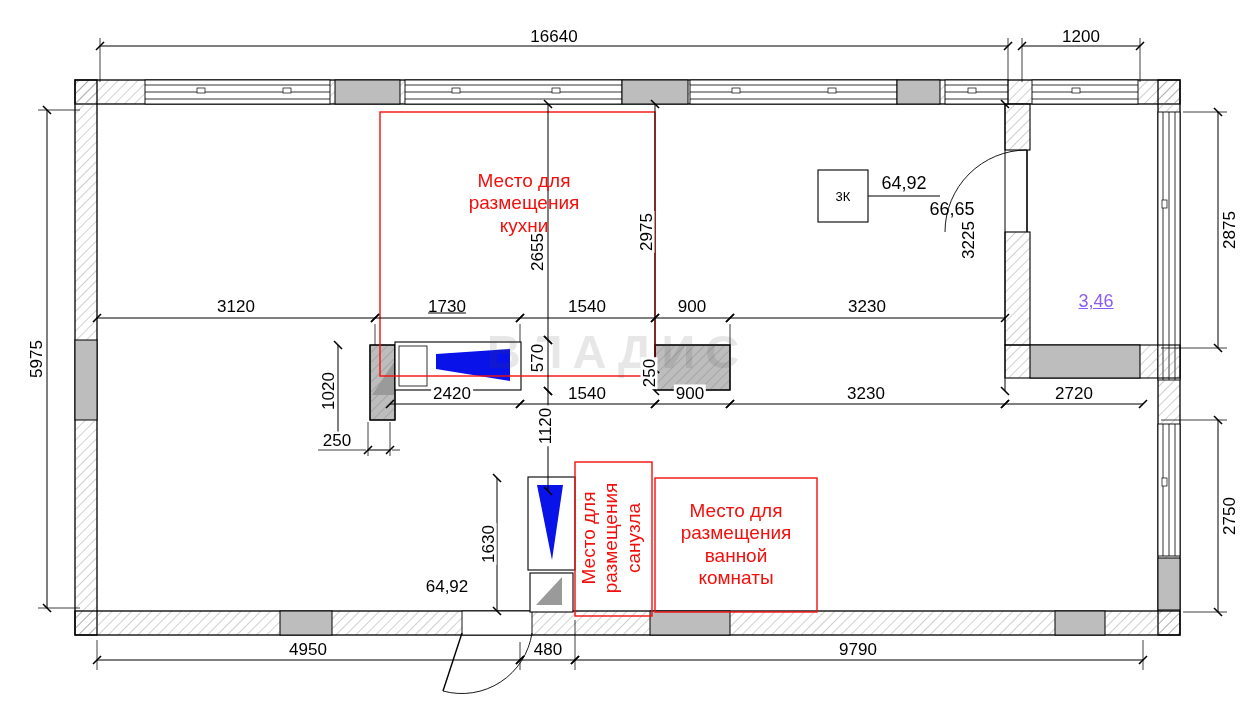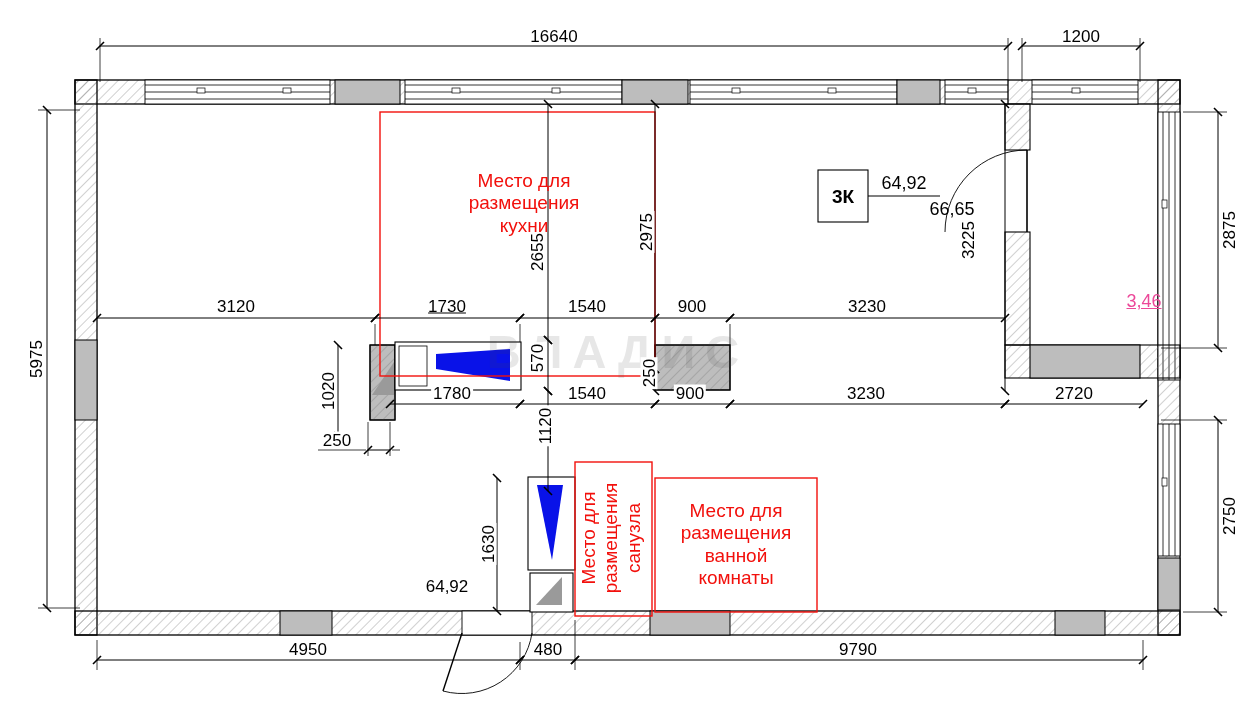--- a/index.html
+++ b/index.html
@@ -7,22 +7,22 @@
          font-family:"Liberation Sans",sans-serif;overflow:hidden;}
   .stage svg{position:absolute;left:0;top:0;z-index:1;}
   .lbl{position:absolute;z-index:3;transform:translate(-50%,-50%);
        font-size:17px;color:#000;white-space:nowrap;line-height:1;
        background:#fff;padding:0 2px;}
   .vert{transform:translate(-50%,-50%) rotate(-90deg);}
   .red-note{position:absolute;z-index:3;transform:translate(-50%,-50%);
        color:#f2100c;font-size:19px;text-align:center;line-height:1.18;
        background:transparent;white-space:normal;}
   .red-note.vert{transform:translate(-50%,-50%) rotate(-90deg);}
-  .blue{color:#ec4899;text-decoration:underline;font-size:18px;background:transparent;margin-left:48px;}
-  .unit-type{font-weight:bold;font-size:19px;background:transparent;}
+  .blue{color:#8b5cf6;text-decoration:underline;font-size:18px;background:transparent;}
+  .unit-type{font-weight:normal;font-size:13px;background:transparent;}
   .unit-num{font-size:18px;background:transparent;}
   .area-lbl{font-size:17px;background:transparent;}
   .watermark{position:absolute;z-index:2;transform:translate(-50%,-50%);
        font-size:47px;font-weight:bold;letter-spacing:10px;
        color:rgba(70,70,70,0.13);white-space:nowrap;}
 </style>
 </head>
 <body>
 
 <div class="stage">
@@ -199,21 +199,21 @@
 <div class="lbl" style="left:236px;top:306px;">3120</div>
 <div class="lbl" style="left:447px;top:306px;text-decoration:underline;">1730</div>
 <div class="lbl" style="left:587px;top:306px;">1540</div>
 <div class="lbl" style="left:692px;top:306px;">900</div>
 <div class="lbl" style="left:867px;top:306px;">3230</div>
 
 <div class="lbl vert" style="left:537px;top:252px;">2655</div>
 <div class="lbl vert" style="left:646px;top:232px;">2975</div>
 <div class="lbl vert" style="left:968px;top:240px;">3225</div>
 
-<div class="lbl" style="left:452px;top:393px;">1780</div>
+<div class="lbl" style="left:452px;top:393px;">2420</div>
 <div class="lbl" style="left:587px;top:393px;">1540</div>
 <div class="lbl" style="left:690px;top:393px;">900</div>
 <div class="lbl" style="left:866px;top:393px;">3230</div>
 <div class="lbl" style="left:1074px;top:393px;">2720</div>
 
 <div class="lbl vert" style="left:328px;top:391px;">1020</div>
 <div class="lbl vert" style="left:537px;top:358px;">570</div>
 <div class="lbl vert" style="left:649px;top:373px;">250</div>
 <div class="lbl" style="left:337px;top:440px;">250</div>
 <div class="lbl vert" style="left:545px;top:426px;">1120</div>

